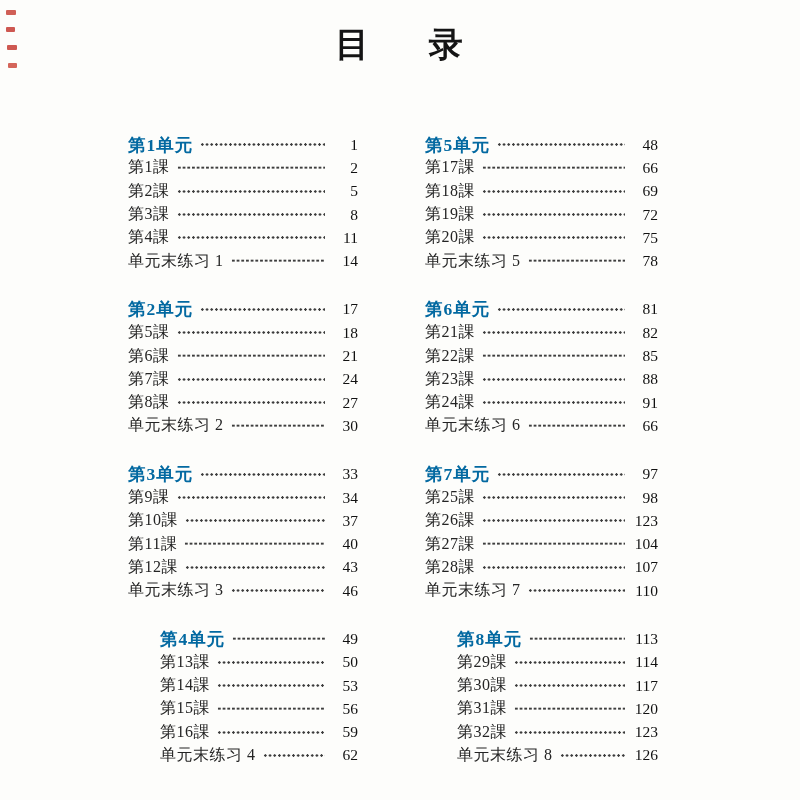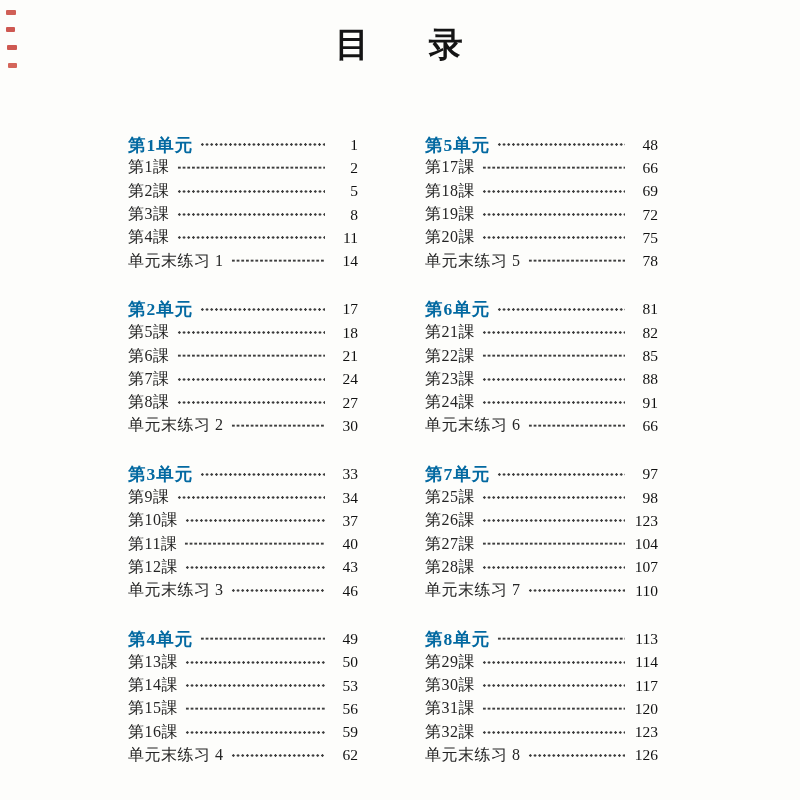--- a/index.html
+++ b/index.html
@@ -28,21 +28,21 @@
     transform:translateX(-6px);
   }
   
   .columns{
     position:absolute;top:133px;left:128px;
     display:flex;align-items:flex-start;
   }
   .col{width:230px;}
   .col + .col{margin-left:67px;width:233px;}
   .section{margin-bottom:25px;}
-  .section:last-child{margin-bottom:0;}
+  .section:last-child{margin-bottom:0;margin-left:32px;}
   .row{
     display:flex;align-items:center;
     height:23.3px;font-size:16px;white-space:nowrap;
     color:#242424;
   }
   .row .label{flex:none;padding-right:7px;letter-spacing:.5px;}
   .row.header .label{
     font-family:Liberation Serif, serif;
     font-weight:700;font-size:17.5px;color:#0369a1;letter-spacing:1px;
   }

